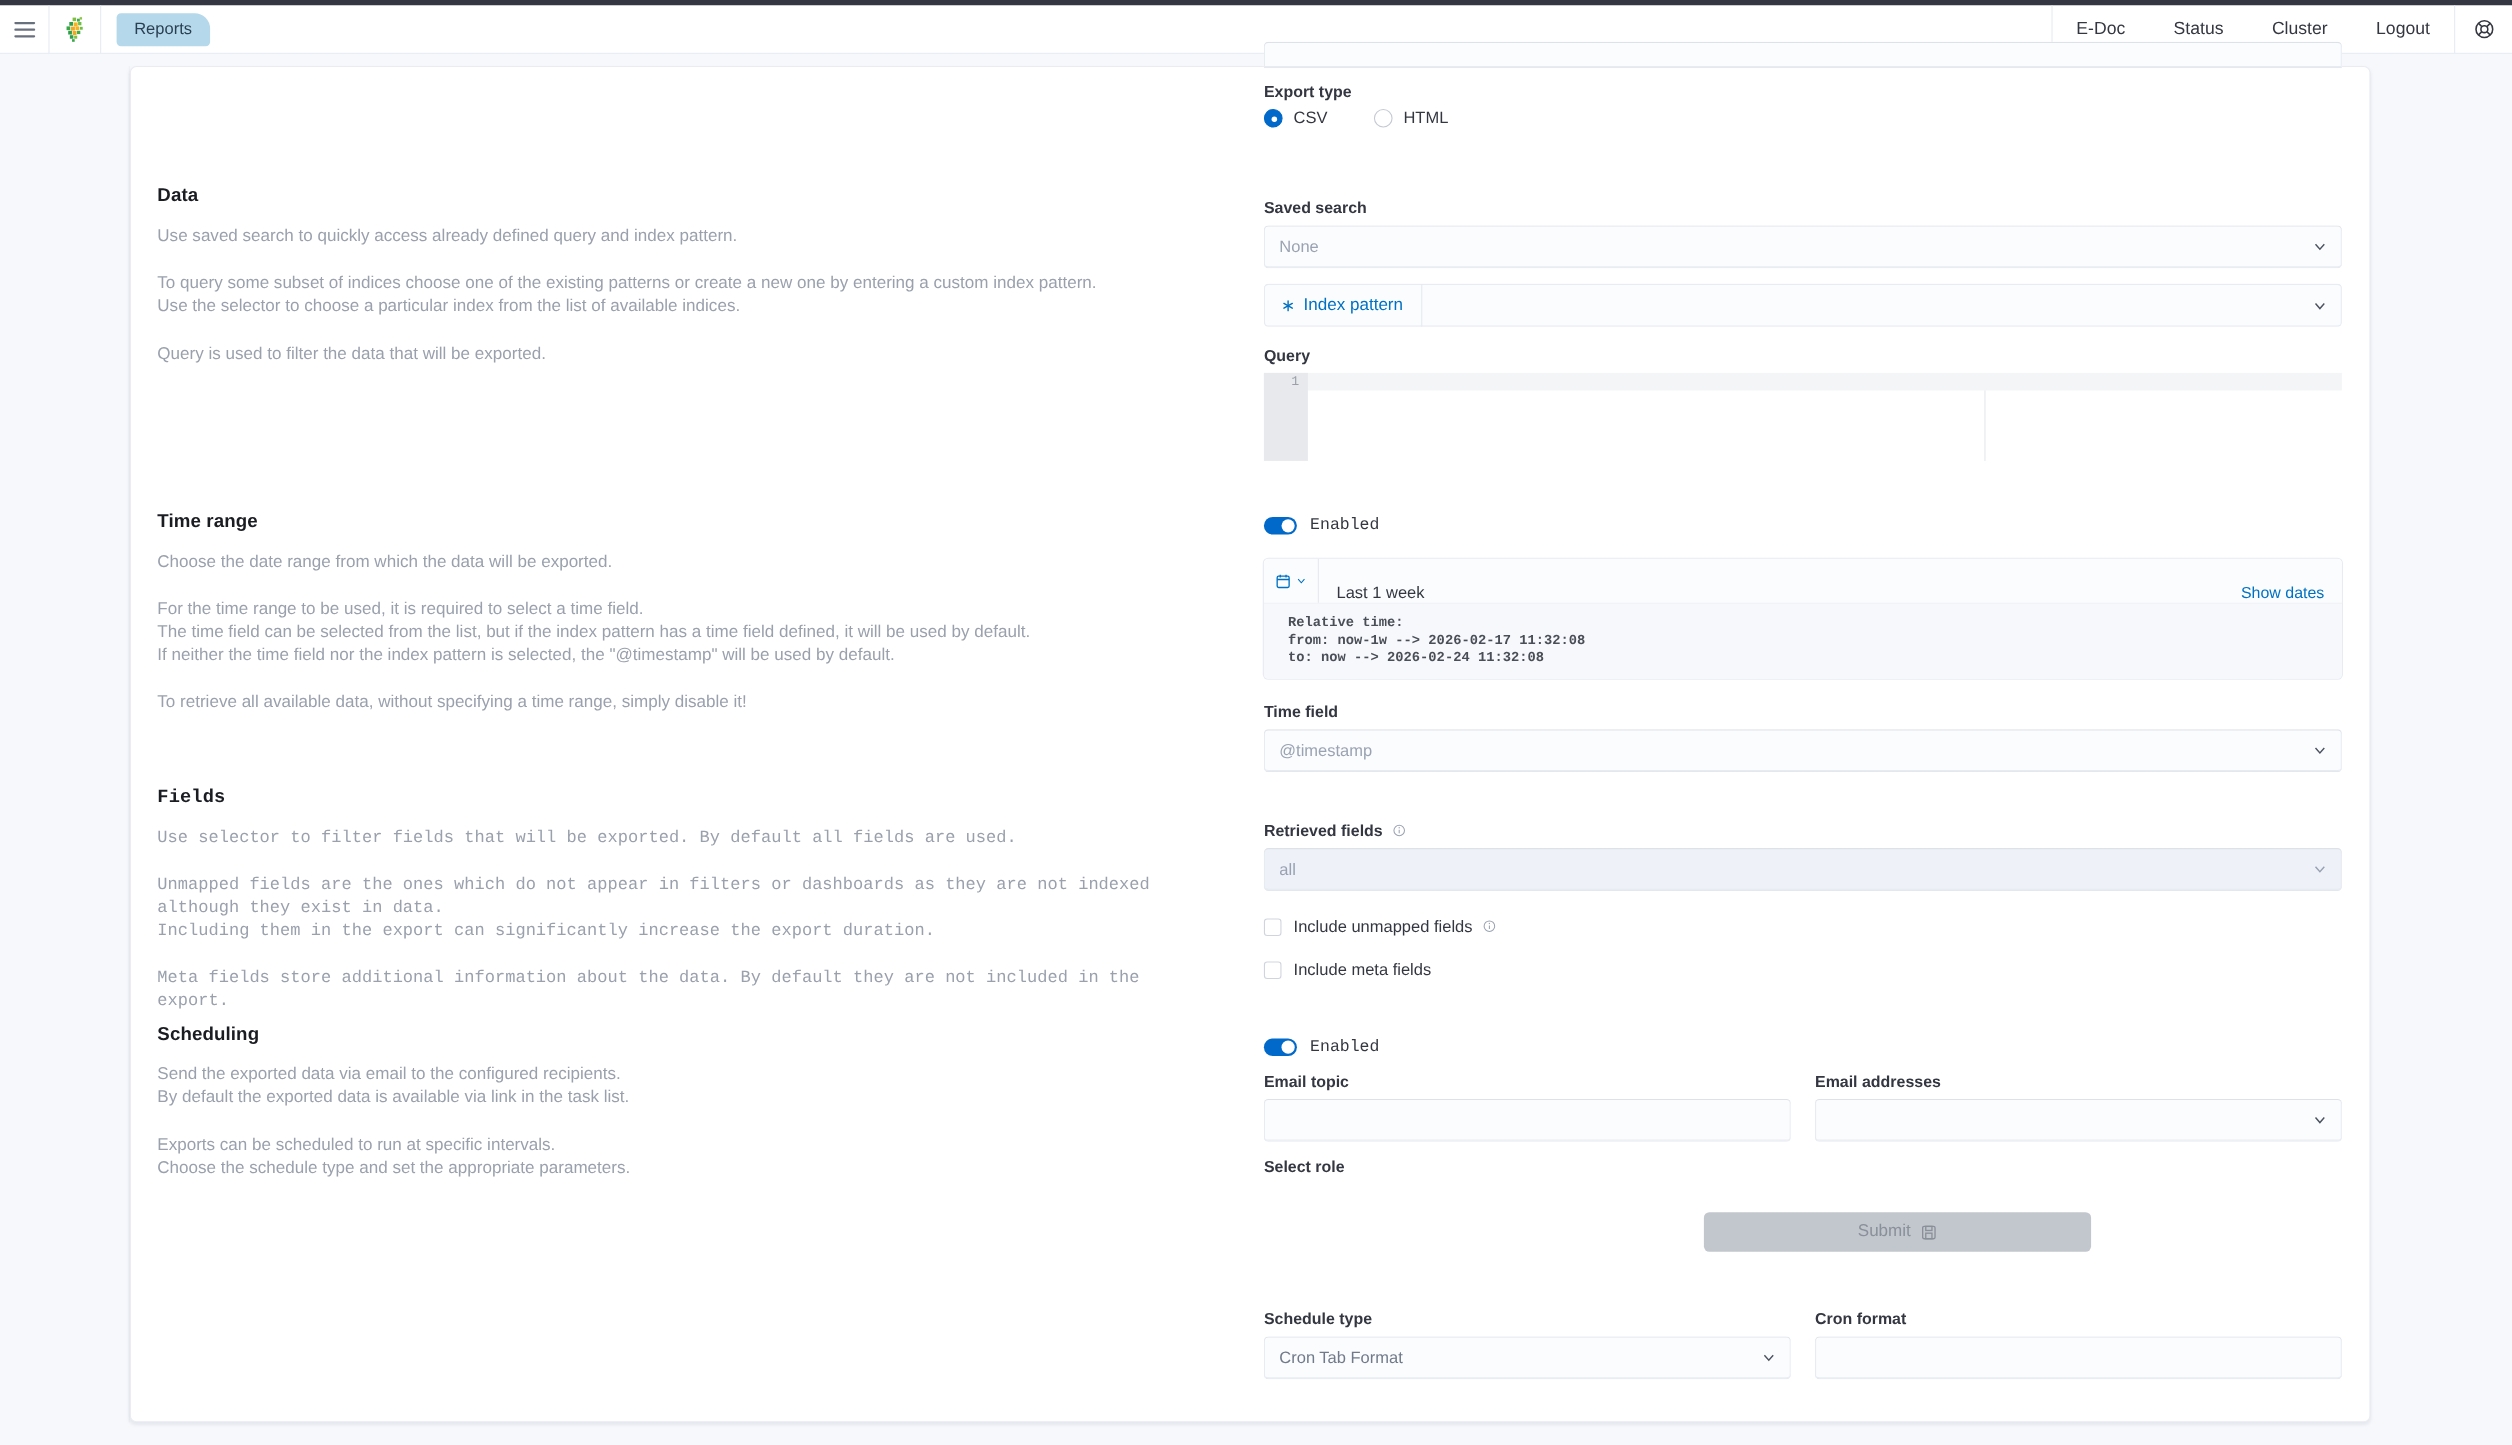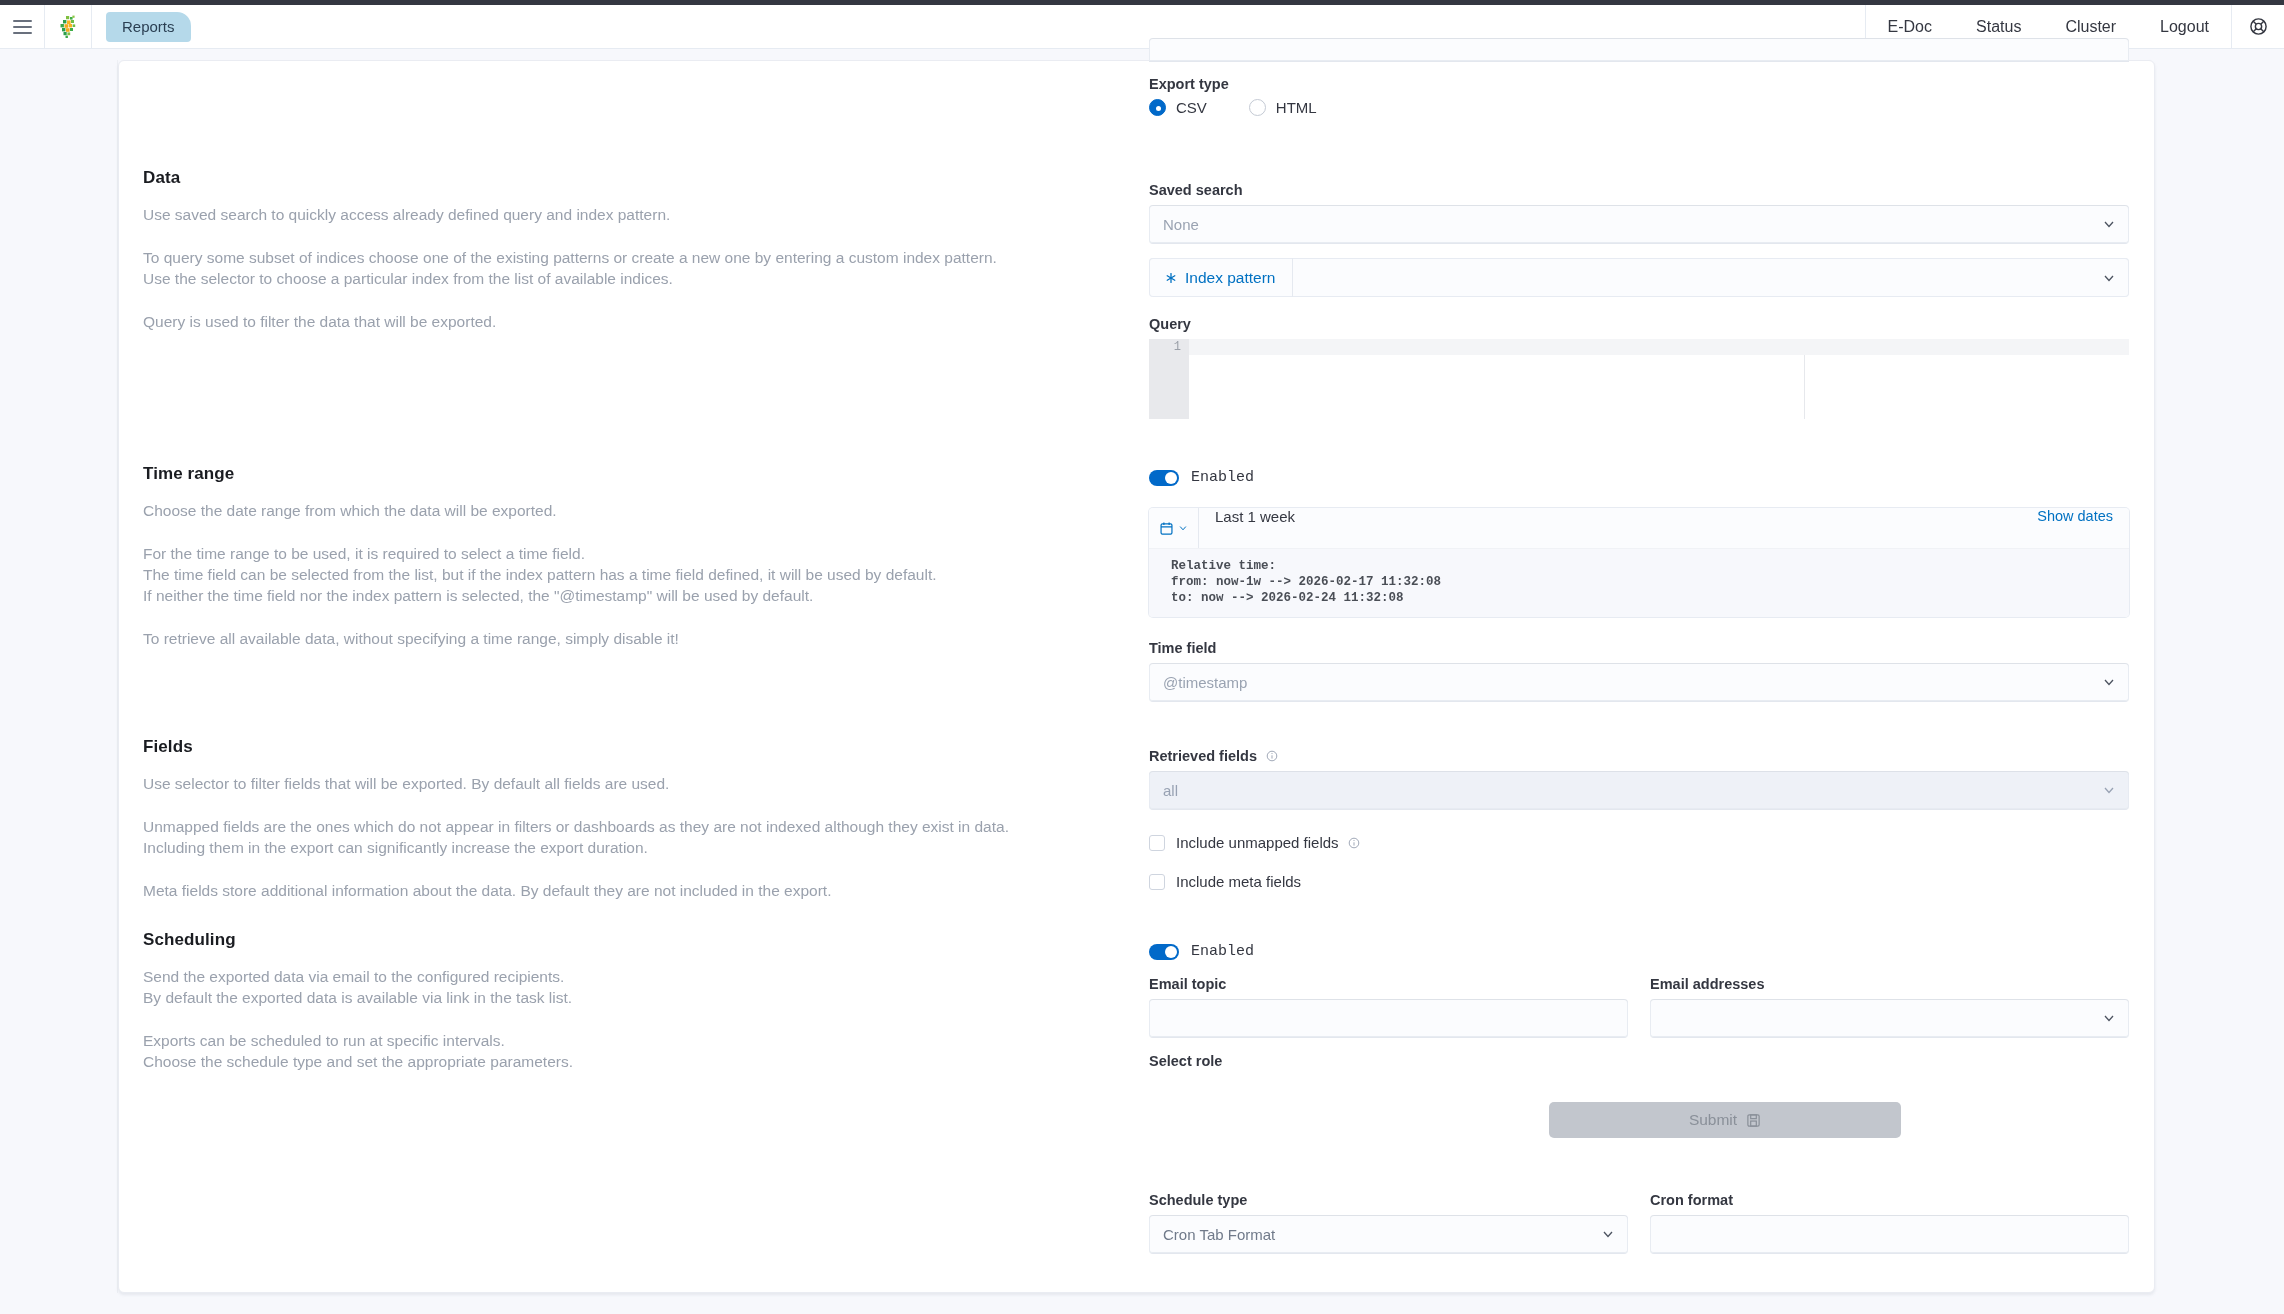--- a/index.html
+++ b/index.html
@@ -184,21 +184,21 @@
   .toggle-label { font-size: 15px; color: #343741; font-family: Liberation Mono, monospace; }
 
   
   .dp-wrap {
     width: 100%;
     border-radius: 4px;
     box-shadow: 0 0 0 1px rgba(230,234,241,.95);
     background: #fbfcfe;
     overflow: hidden;
   }
-  .dp-bar { display:flex; align-items:flex-start; height: 40px; background: #fbfcfe; }
+  .dp-bar { display:flex; align-items:flex-end; height: 40px; background: #fbfcfe; }
   .dp-calbtn {
     width: 50px; height: 40px; display:flex; align-items:center; justify-content:center; gap:4px;
     border-right: 1px solid #e5e9f0; cursor: pointer;
   }
   .dp-value { font-size: 15px; color: #343741; padding-left: 16px; }
   .dp-show { margin-left: auto; padding-right: 16px; font-size: 14.5px; color: #0071c2; cursor: pointer; }
   .dp-info {
     background: #f7f8fc;
     padding: 9px 0 11px 22px;
     font-family: "Liberation Mono", monospace;
@@ -409,21 +409,21 @@
 <div class="rcol" style="top:640px;">
   <label class="flabel">Time field</label>
   <div class="field">
     <span class="ph">@timestamp</span>
     <svg class="chev" viewBox="0 0 14 14" fill="none" stroke="#4c5360" stroke-width="1.3">
       <polyline points="3,5 7,9.5 11,5"></polyline>
     </svg>
   </div>
 </div>
 
-<div class="lcol" style="top:737px;">
+<div class="lcol" style="top:716px;font-family:Liberation Mono, monospace;">
   <h3 class="sec-title">Fields</h3>
   <p class="sec-par">Use selector to filter fields that will be exported. By default all fields are used.</p>
   <p class="sec-par" style="white-space:pre-line">Unmapped fields are the ones which do not appear in filters or dashboards as they are not indexed although they exist in data.
 Including them in the export can significantly increase the export duration.</p>
   <p class="sec-par">Meta fields store additional information about the data. By default they are not included in the export.</p>
 </div>
 
 <div class="rcol" style="top:748px;">
   <label class="flabel">
     <span>Retrieved fields</span>

